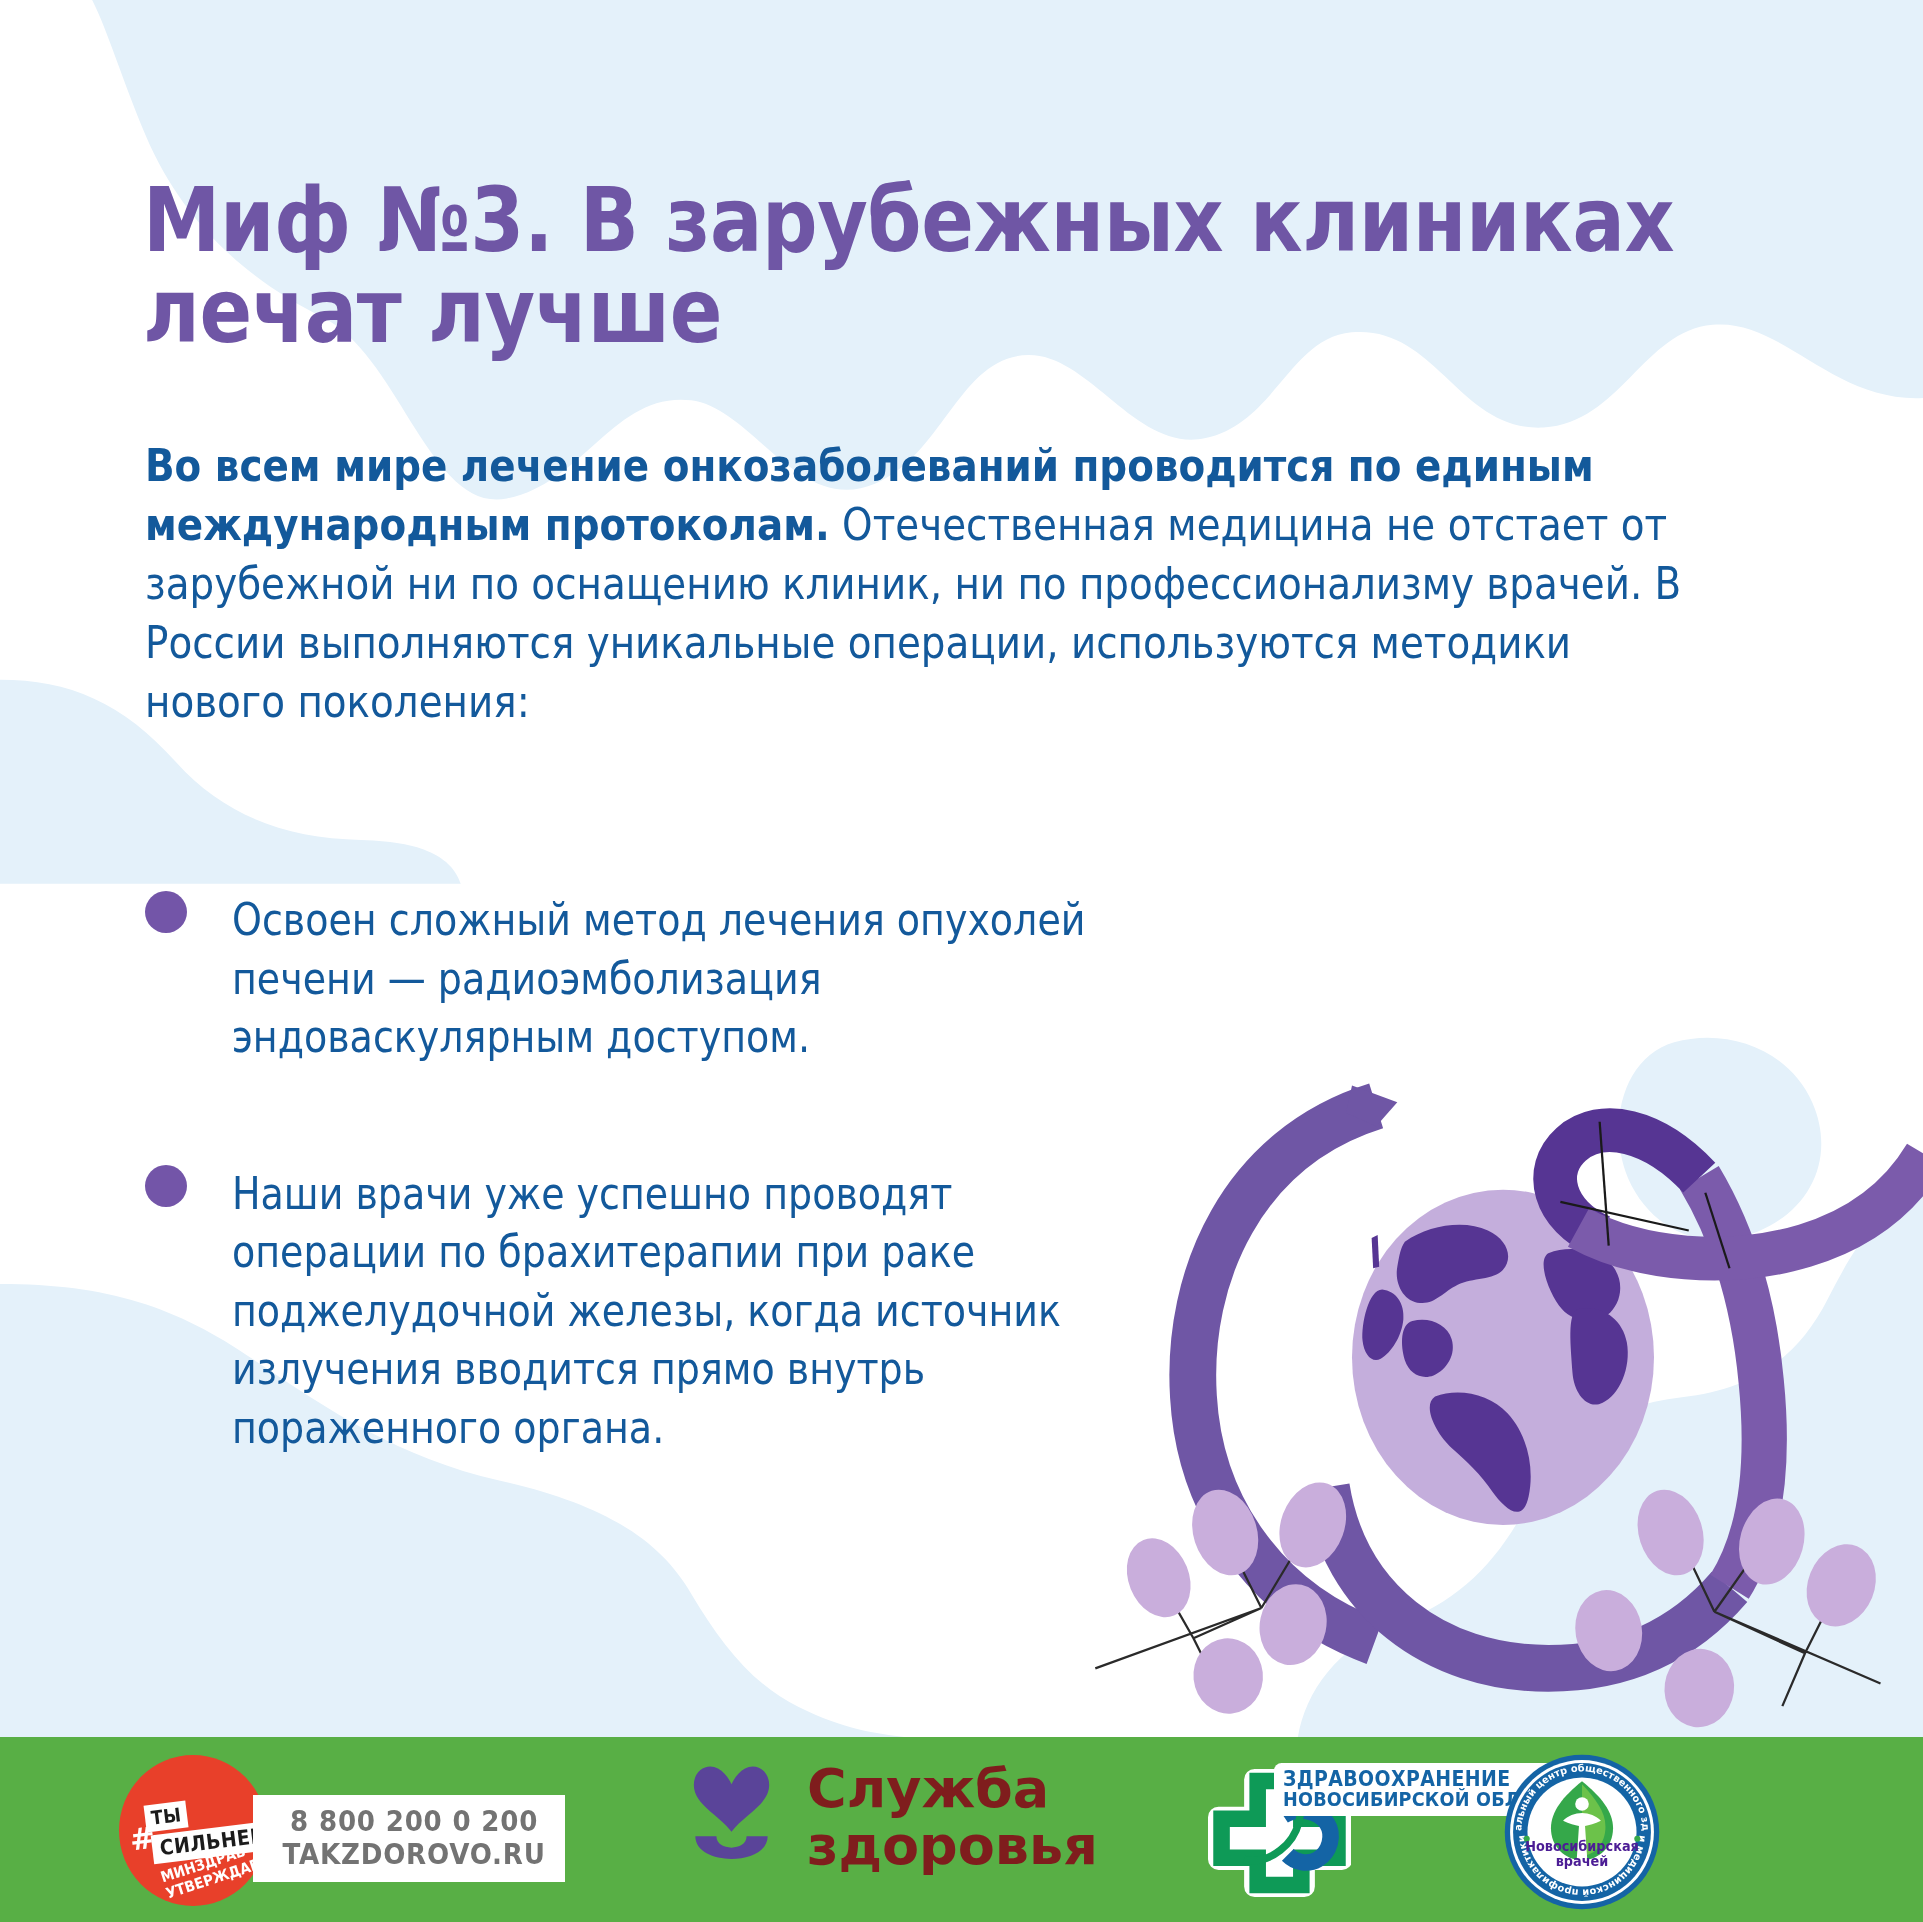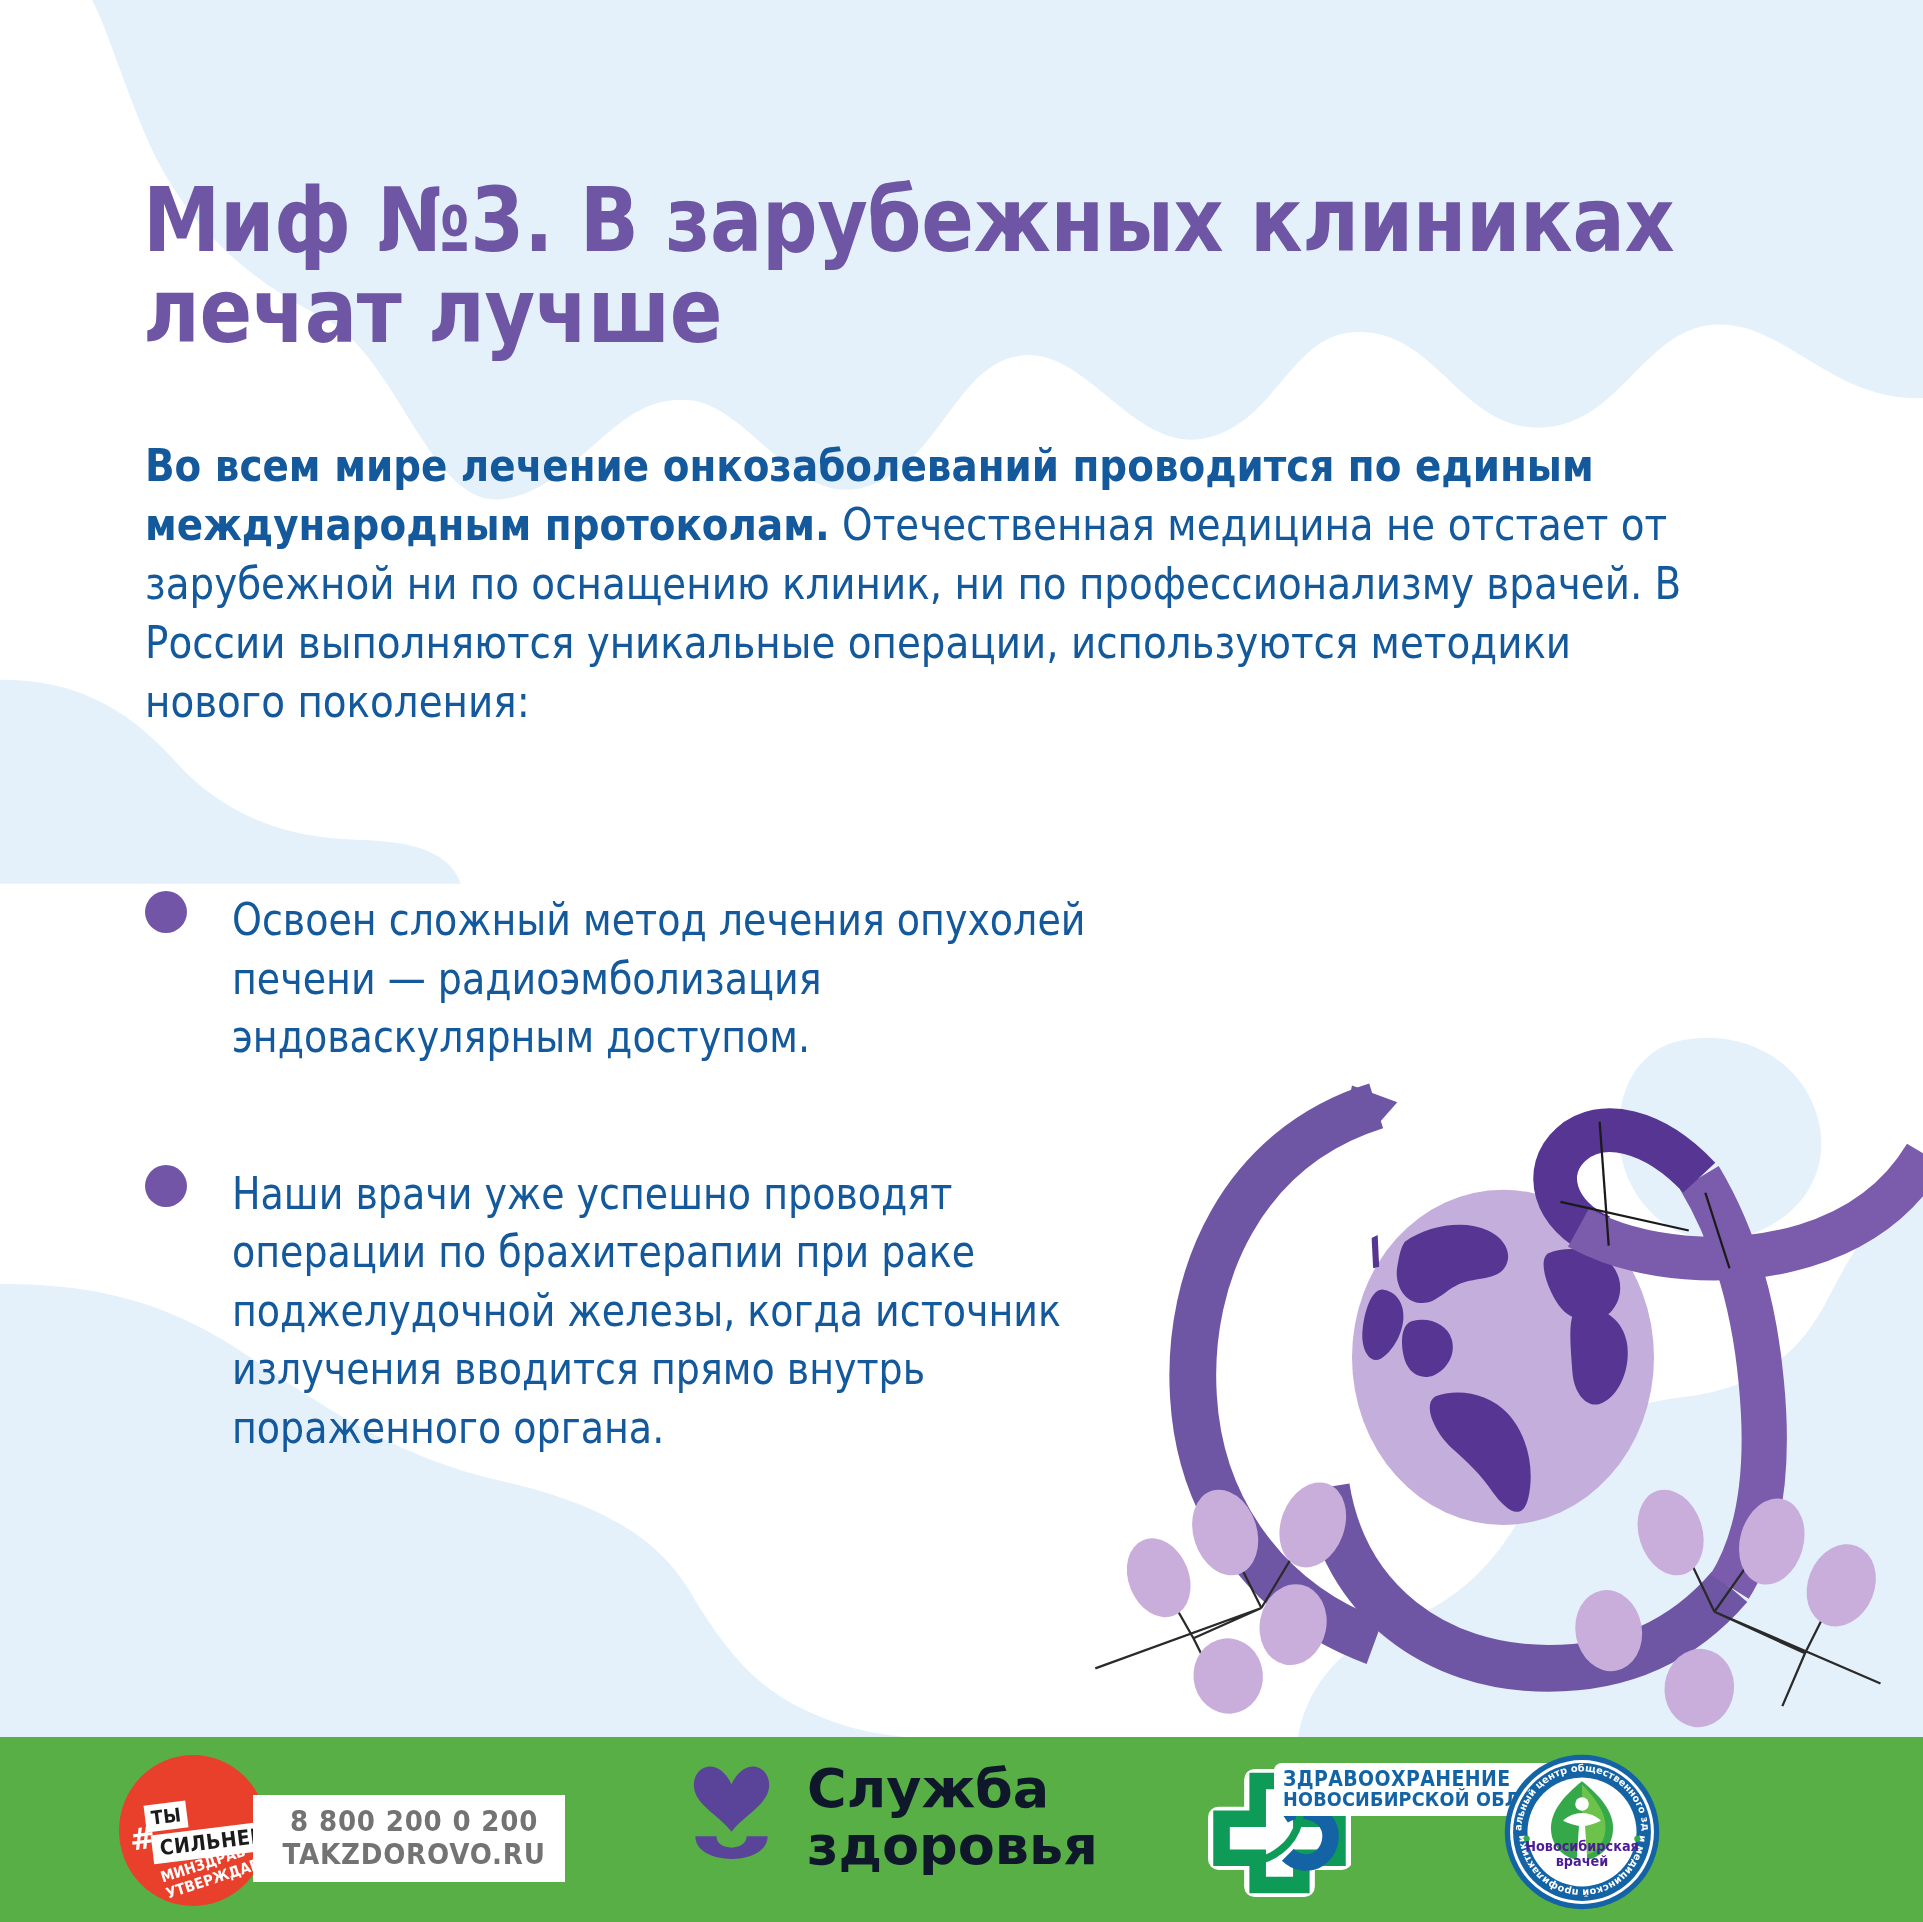--- a/index.html
+++ b/index.html
@@ -201,21 +201,21 @@
 
   .f-sluzhba {
     position: absolute;
     left: 689px;
     top: 22.7px;
     display: flex;
     align-items: center;
   }
   .heart-icon { width: 85px; height: 113px; margin-right: 33px; }
   .sluzhba-text {
-    color: #0f172a;
+    color: #7f1d1d;
     font-size: 54px;
     font-weight: 700;
     line-height: 1.07;
     font-family: "DejaVu Sans", sans-serif;
   }
 
   .f-minzdrav {
     position: absolute;
     left: 1208px;
     top: 22.7px;

